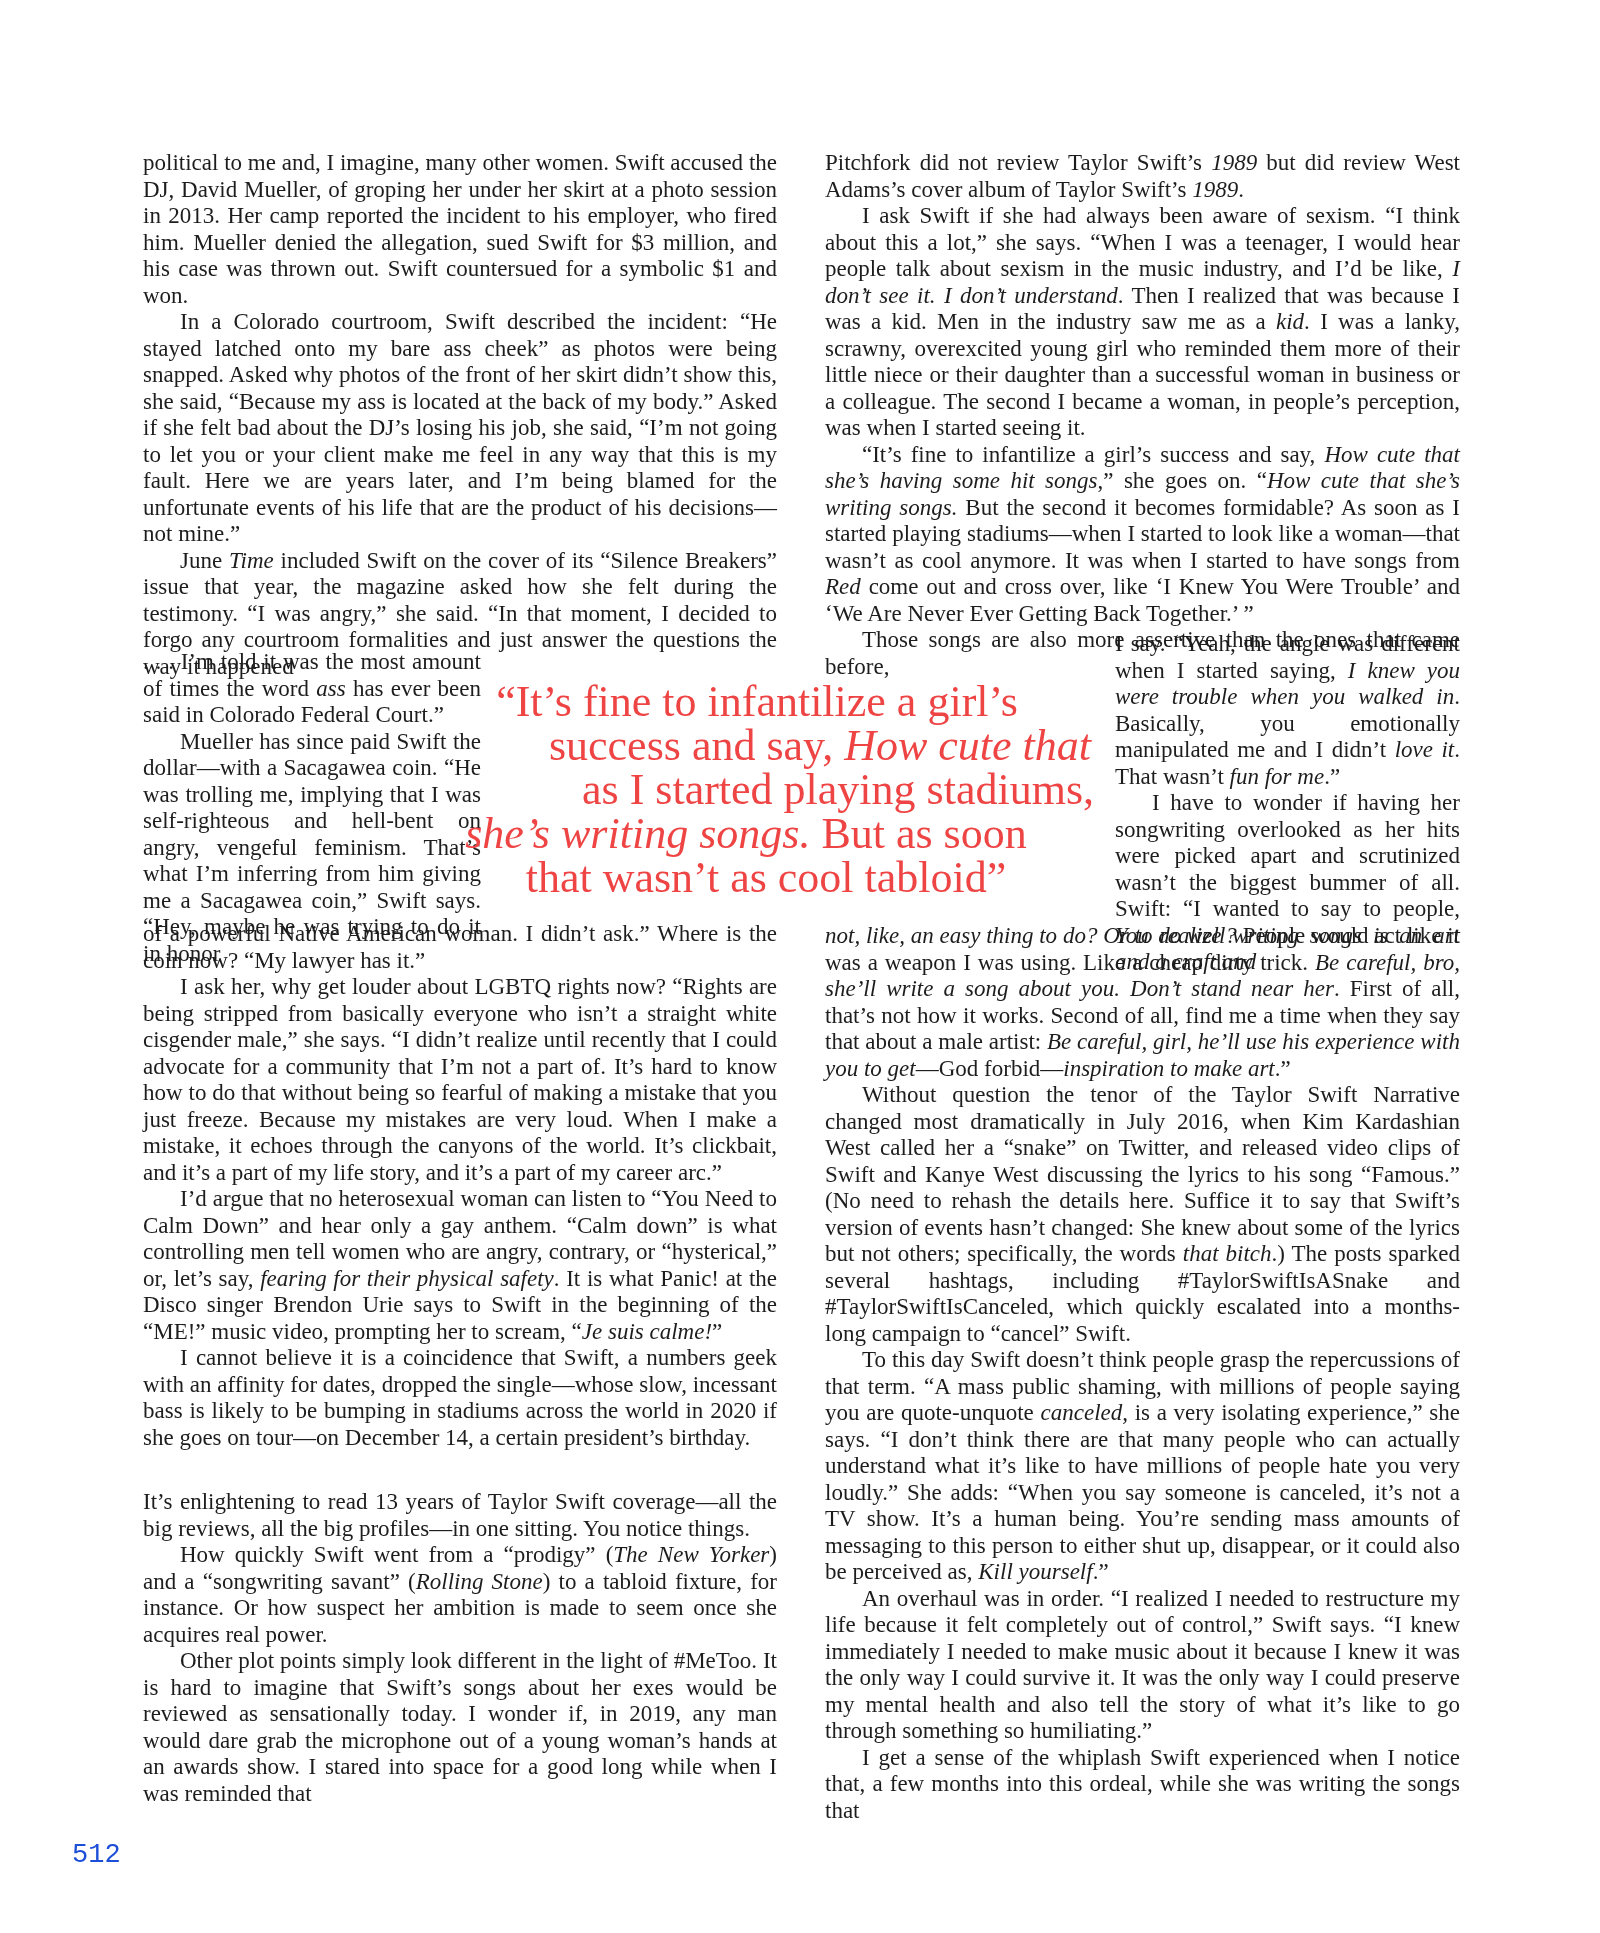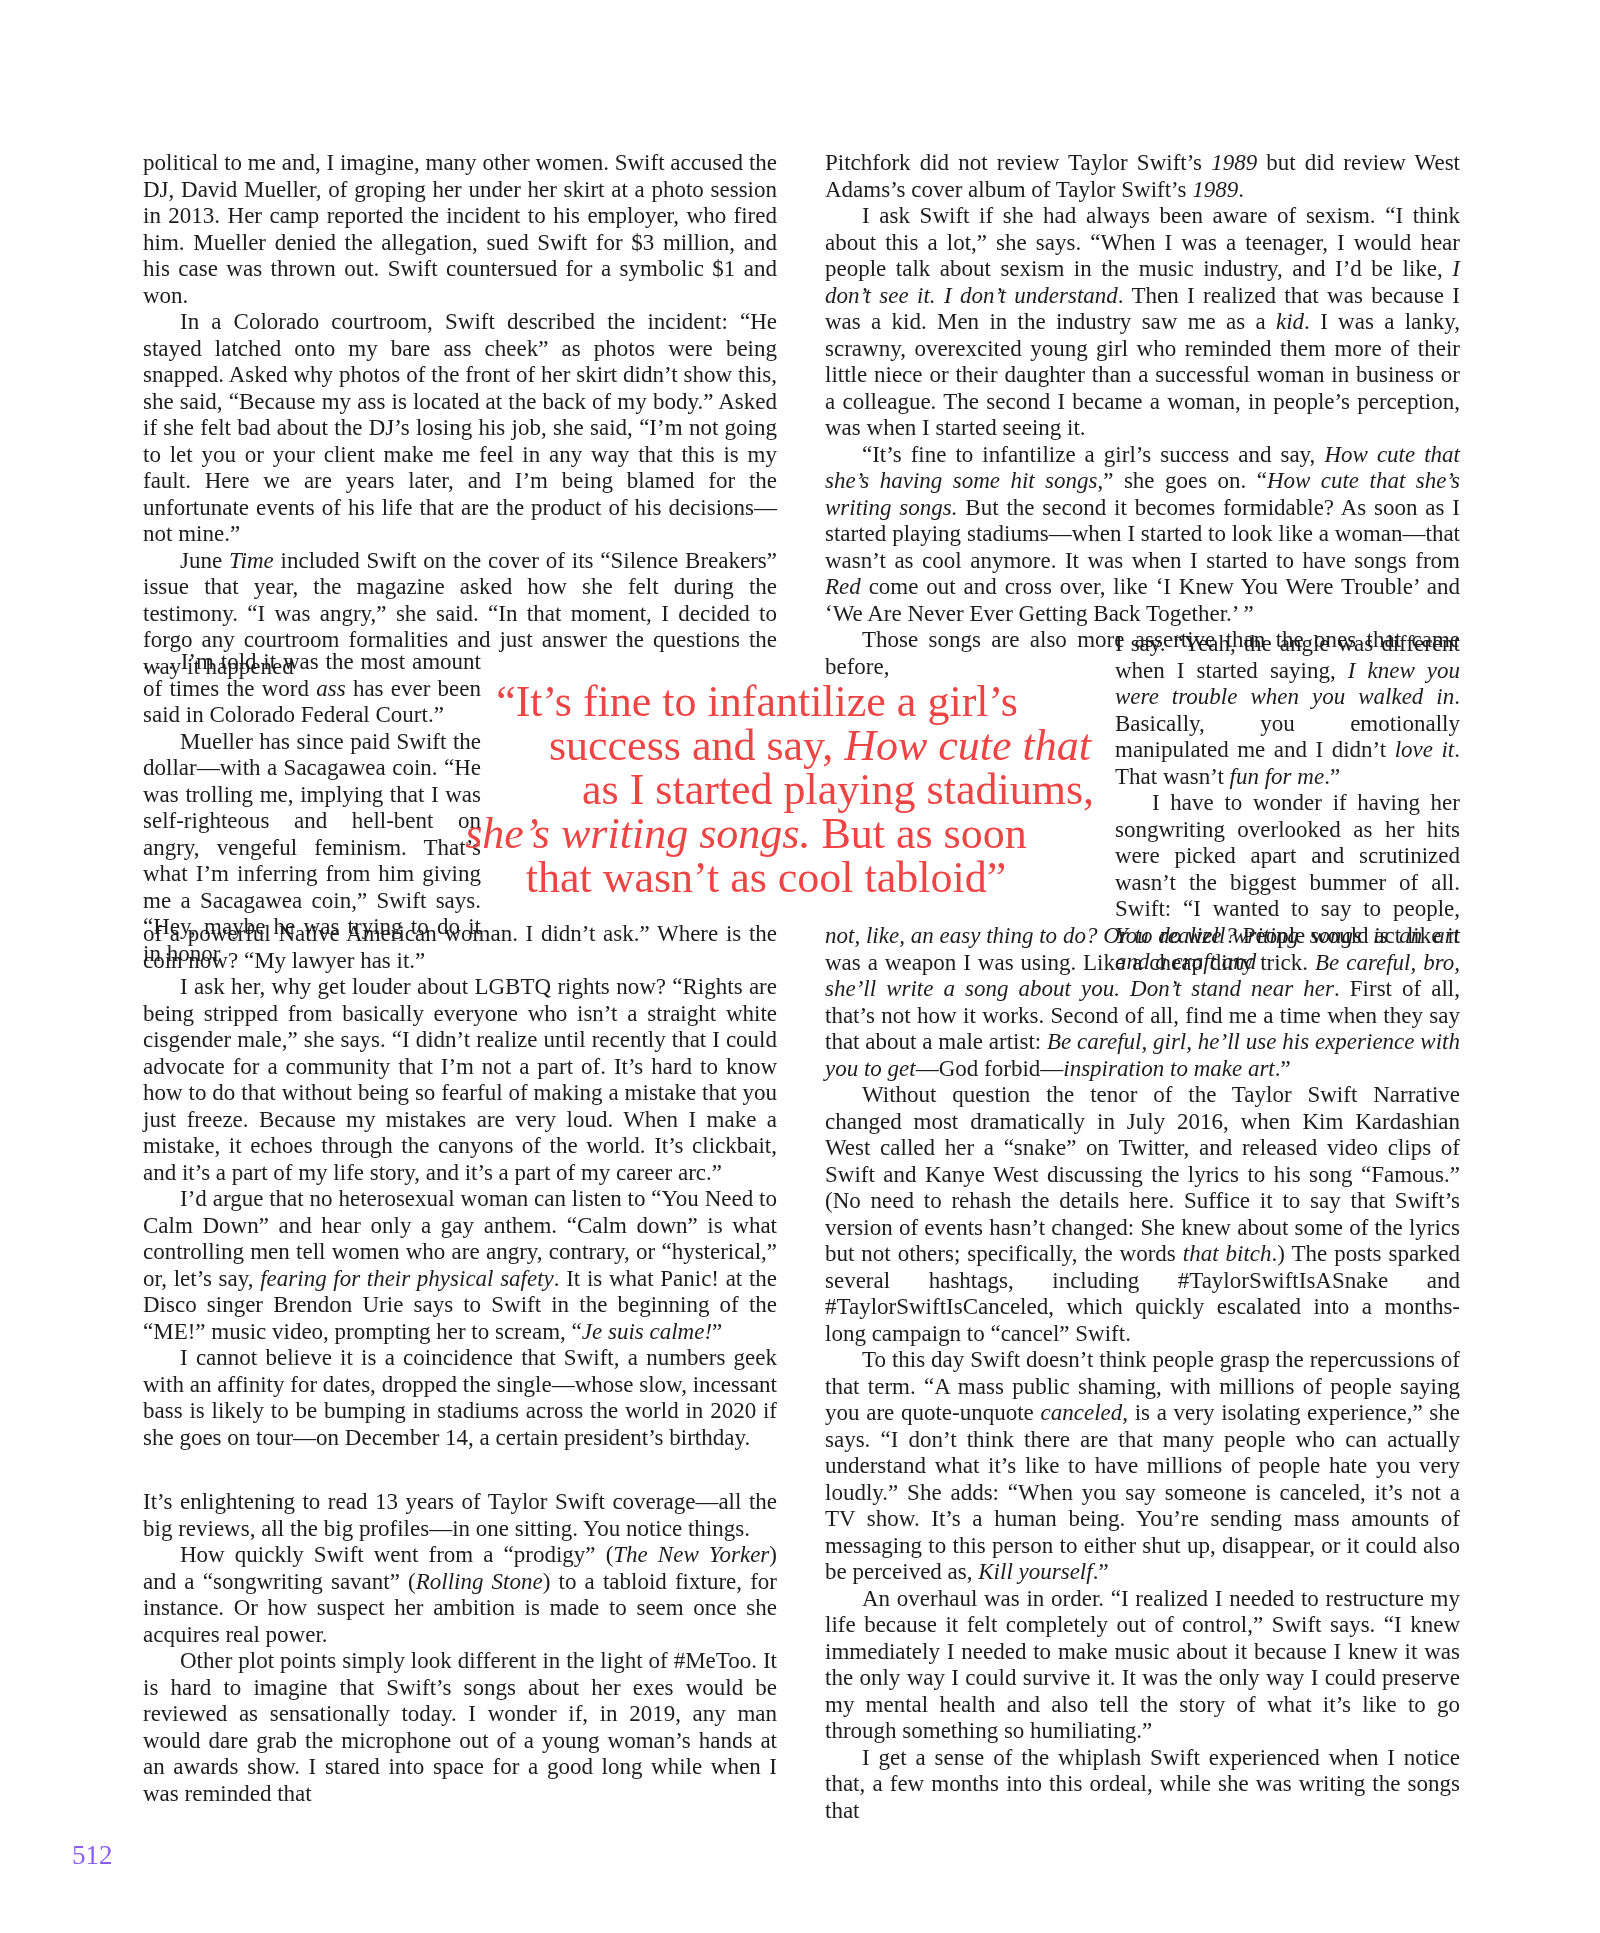--- a/index.html
+++ b/index.html
@@ -29,21 +29,21 @@
     font-family:"Liberation Serif", serif;
   }
   .pq-line{text-align:center;white-space:nowrap;}
   .q0{transform:translateX(-13px);}
   .q1{transform:translateX(50px);}
   .q2{transform:translateX(-24px);}
   .q3{transform:translateX(68px);}
   .q4{transform:translateX(-4px);}
   .pagenum{
     position:absolute;left:72px;top:1840px;
-    font-size:27px;color:#8b5cf6;font-family:Liberation Serif, serif;
+    font-size:27px;color:#1d4ed8;font-family:Liberation Mono, monospace;
   }
 </style>
 </head>
 <body>
 
 <div class="page">
 
   <div>
     <div class="seg" id="seg-left-top">
         <p><span>political to me and, I imagine, many other women. Swift accused the DJ, David Mueller, of groping her under her skirt at a photo session in 2013. Her camp reported the incident to his employer, who fired him. Mueller denied the allegation, sued Swift for $3 million, and his case was thrown out. Swift countersued for a symbolic $1 and won.</span></p>

